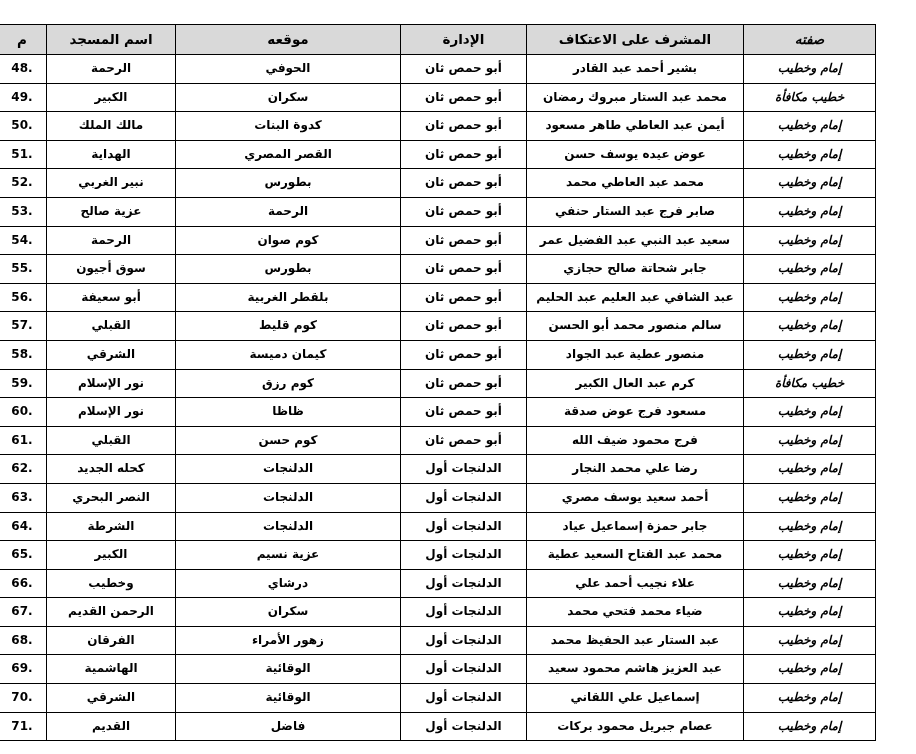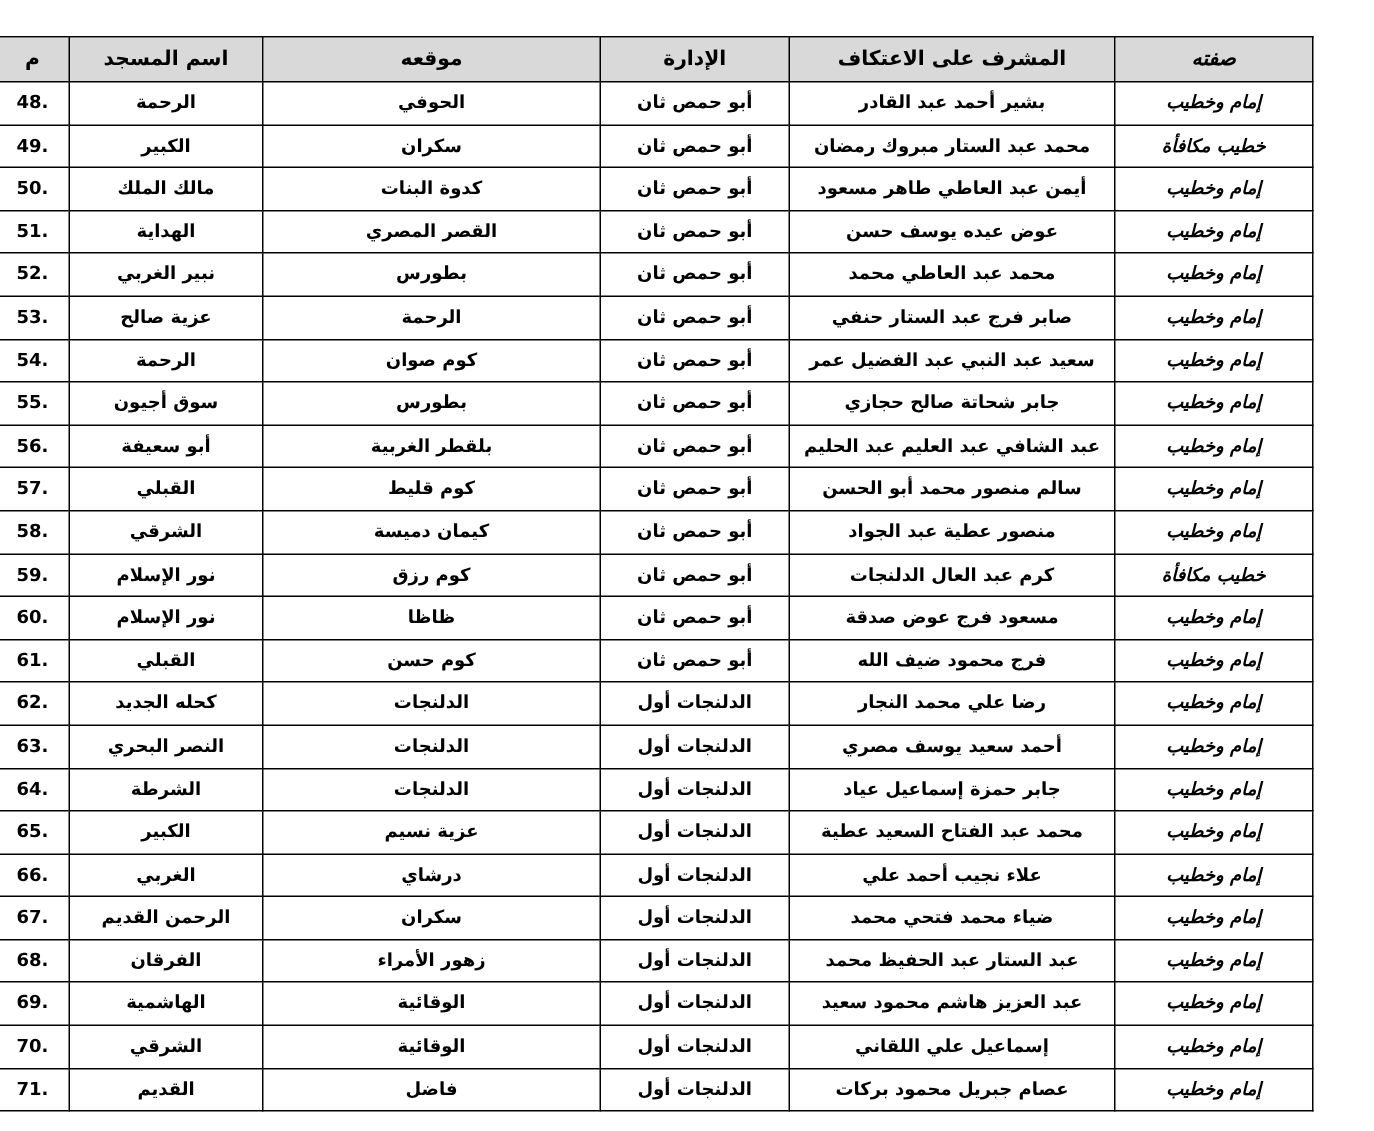--- a/index.html
+++ b/index.html
@@ -168,21 +168,21 @@
         <tr>
           <td class="col-role cell-role">إمام وخطيب</td>
           <td class="col-sup cell-sup">منصور عطية عبد الجواد</td>
           <td class="col-admin cell-admin">أبو حمص ثان</td>
           <td class="col-loc">كيمان دميسة</td>
           <td class="col-mosque">الشرقي</td>
           <td class="col-num cell-num">58.</td>
         </tr>
         <tr>
           <td class="col-role cell-role">خطيب مكافأة</td>
-          <td class="col-sup cell-sup">كرم عبد العال الدلنجات</td>
+          <td class="col-sup cell-sup">كرم عبد العال الكبير</td>
           <td class="col-admin cell-admin">أبو حمص ثان</td>
           <td class="col-loc">كوم رزق</td>
           <td class="col-mosque">نور الإسلام</td>
           <td class="col-num cell-num">59.</td>
         </tr>
         <tr>
           <td class="col-role cell-role">إمام وخطيب</td>
           <td class="col-sup cell-sup">مسعود فرج عوض صدقة</td>
           <td class="col-admin cell-admin">أبو حمص ثان</td>
           <td class="col-loc">ظاظا</td>
@@ -227,21 +227,21 @@
           <td class="col-admin cell-admin">الدلنجات أول</td>
           <td class="col-loc">عزية نسيم</td>
           <td class="col-mosque">الكبير</td>
           <td class="col-num cell-num">65.</td>
         </tr>
         <tr>
           <td class="col-role cell-role">إمام وخطيب</td>
           <td class="col-sup cell-sup">علاء نجيب أحمد علي</td>
           <td class="col-admin cell-admin">الدلنجات أول</td>
           <td class="col-loc">درشاي</td>
-          <td class="col-mosque">الغربي</td>
+          <td class="col-mosque">وخطيب</td>
           <td class="col-num cell-num">66.</td>
         </tr>
         <tr>
           <td class="col-role cell-role">إمام وخطيب</td>
           <td class="col-sup cell-sup">ضياء محمد فتحي محمد</td>
           <td class="col-admin cell-admin">الدلنجات أول</td>
           <td class="col-loc">سكران</td>
           <td class="col-mosque">الرحمن القديم</td>
           <td class="col-num cell-num">67.</td>
         </tr>

